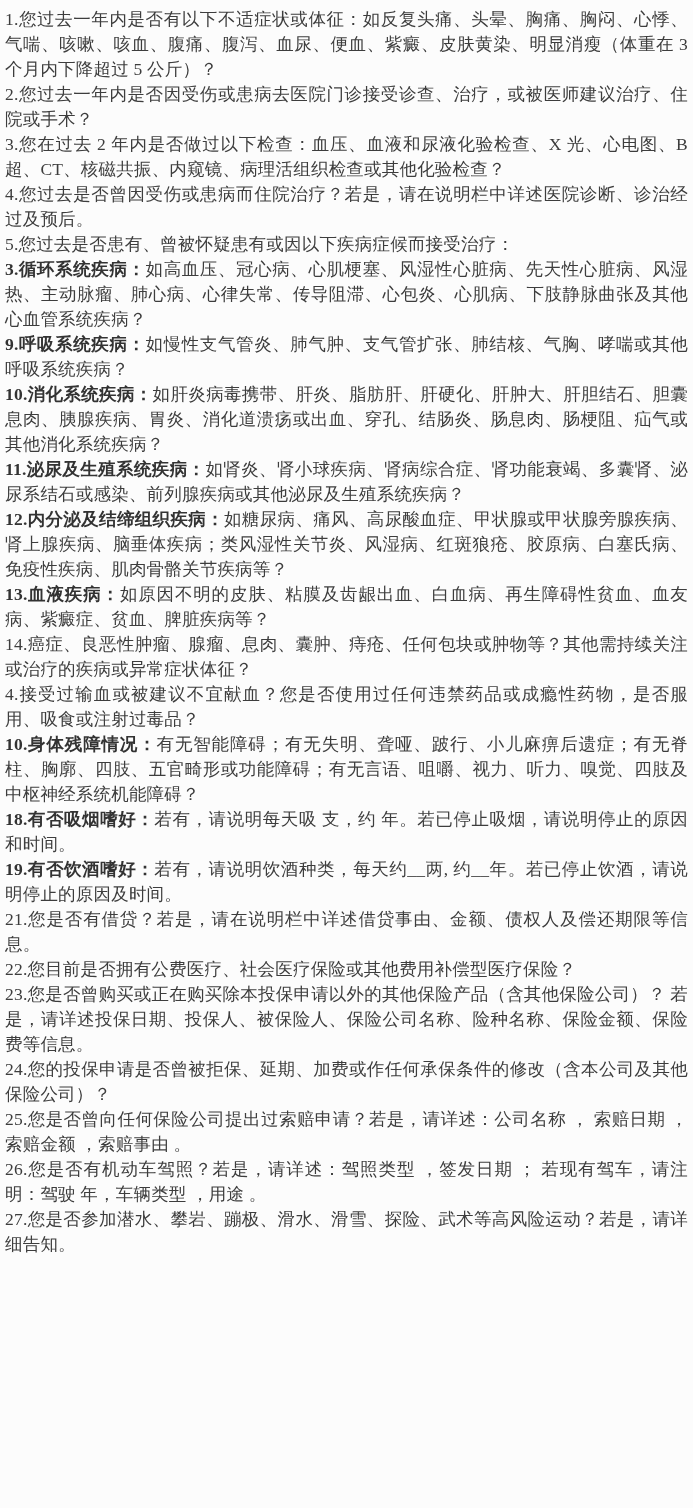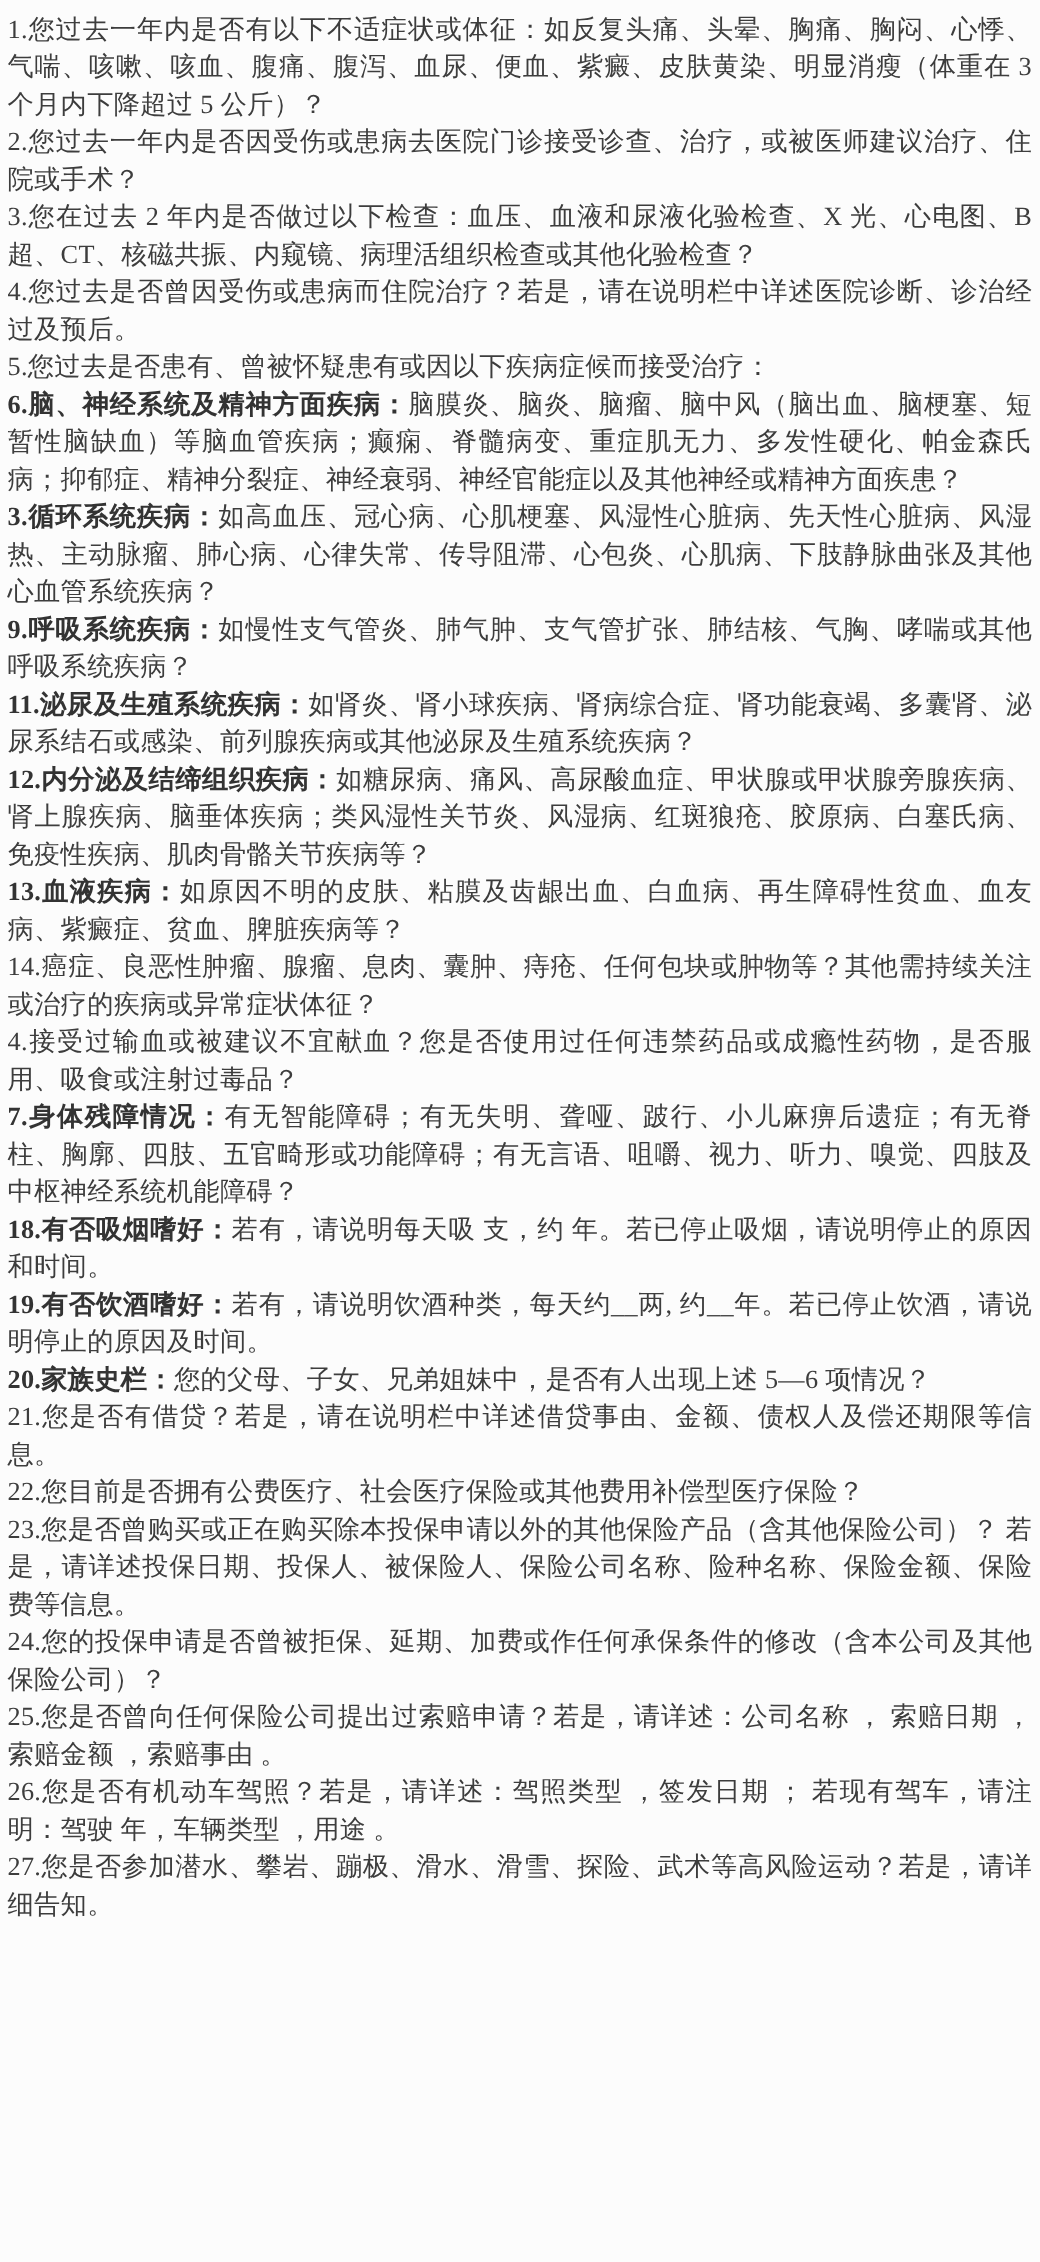--- a/index.html
+++ b/index.html
@@ -36,32 +36,31 @@
 </head>
 <body>
 
 <div class="doc">
   <div>
       <p class="q"><span>1.您过去一年内是否有以下不适症状或体征：如反复头痛、头晕、胸痛、胸闷、心悸、气喘、咳嗽、咳血、腹痛、腹泻、血尿、便血、紫癜、皮肤黄染、明显消瘦（体重在 3 个月内下降超过 5 公斤）？</span></p>
       <p class="q"><span>2.您过去一年内是否因受伤或患病去医院门诊接受诊查、治疗，或被医师建议治疗、住院或手术？</span></p>
       <p class="q"><span>3.您在过去 2 年内是否做过以下检查：血压、血液和尿液化验检查、X 光、心电图、B 超、CT、核磁共振、内窥镜、病理活组织检查或其他化验检查？</span></p>
       <p class="q"><span>4.您过去是否曾因受伤或患病而住院治疗？若是，请在说明栏中详述医院诊断、诊治经过及预后。</span></p>
       <p class="q"><span>5.您过去是否患有、曾被怀疑患有或因以下疾病症候而接受治疗：</span></p>
-      <p class="q"><span class="lead">6.脑、神经系统及精神方面疾病：</span><span>脑膜炎、脑炎、脑瘤、脑中风（脑出血、脑梗塞、短暂性脑缺血）等脑血管疾病；癫痫、脊髓病变、重症肌无力、多发性硬化、帕金森氏病；抑郁症、精神分裂症、神经衰弱、神经官能症以及其他神经或精神方面疾患？</span></p>
       <p class="q"><span class="lead">3.循环系统疾病：</span><span>如高血压、冠心病、心肌梗塞、风湿性心脏病、先天性心脏病、风湿热、主动脉瘤、肺心病、心律失常、传导阻滞、心包炎、心肌病、下肢静脉曲张及其他心血管系统疾病？</span></p>
       <p class="q"><span class="lead">9.呼吸系统疾病：</span><span>如慢性支气管炎、肺气肿、支气管扩张、肺结核、气胸、哮喘或其他呼吸系统疾病？</span></p>
+      <p class="q"><span class="lead">10.消化系统疾病：</span><span>如肝炎病毒携带、肝炎、脂肪肝、肝硬化、肝肿大、肝胆结石、胆囊息肉、胰腺疾病、胃炎、消化道溃疡或出血、穿孔、结肠炎、肠息肉、肠梗阻、疝气或其他消化系统疾病？</span></p>
       <p class="q"><span class="lead">11.泌尿及生殖系统疾病：</span><span>如肾炎、肾小球疾病、肾病综合症、肾功能衰竭、多囊肾、泌尿系结石或感染、前列腺疾病或其他泌尿及生殖系统疾病？</span></p>
       <p class="q"><span class="lead">12.内分泌及结缔组织疾病：</span><span>如糖尿病、痛风、高尿酸血症、甲状腺或甲状腺旁腺疾病、肾上腺疾病、脑垂体疾病；类风湿性关节炎、风湿病、红斑狼疮、胶原病、白塞氏病、免疫性疾病、肌肉骨骼关节疾病等？</span></p>
       <p class="q"><span class="lead">13.血液疾病：</span><span>如原因不明的皮肤、粘膜及齿龈出血、白血病、再生障碍性贫血、血友病、紫癜症、贫血、脾脏疾病等？</span></p>
       <p class="q"><span>14.癌症、良恶性肿瘤、腺瘤、息肉、囊肿、痔疮、任何包块或肿物等？其他需持续关注或治疗的疾病或异常症状体征？</span></p>
       <p class="q"><span>4.接受过输血或被建议不宜献血？您是否使用过任何违禁药品或成瘾性药物，是否服用、吸食或注射过毒品？</span></p>
-      <p class="q"><span class="lead">7.身体残障情况：</span><span>有无智能障碍；有无失明、聋哑、跛行、小儿麻痹后遗症；有无脊柱、胸廓、四肢、五官畸形或功能障碍；有无言语、咀嚼、视力、听力、嗅觉、四肢及中枢神经系统机能障碍？</span></p>
+      <p class="q"><span class="lead">10.身体残障情况：</span><span>有无智能障碍；有无失明、聋哑、跛行、小儿麻痹后遗症；有无脊柱、胸廓、四肢、五官畸形或功能障碍；有无言语、咀嚼、视力、听力、嗅觉、四肢及中枢神经系统机能障碍？</span></p>
       <p class="q"><span class="lead">18.有否吸烟嗜好：</span><span>若有，请说明每天吸 支，约 年。若已停止吸烟，请说明停止的原因和时间。</span></p>
       <p class="q"><span class="lead">19.有否饮酒嗜好：</span><span>若有，请说明饮酒种类，每天约__两, 约__年。若已停止饮酒，请说明停止的原因及时间。</span></p>
-      <p class="q"><span class="lead">20.家族史栏：</span><span>您的父母、子女、兄弟姐妹中，是否有人出现上述 5—6 项情况？</span></p>
       <p class="q"><span>21.您是否有借贷？若是，请在说明栏中详述借贷事由、金额、债权人及偿还期限等信息。</span></p>
       <p class="q"><span>22.您目前是否拥有公费医疗、社会医疗保险或其他费用补偿型医疗保险？</span></p>
       <p class="q"><span>23.您是否曾购买或正在购买除本投保申请以外的其他保险产品（含其他保险公司）？ 若是，请详述投保日期、投保人、被保险人、保险公司名称、险种名称、保险金额、保险费等信息。</span></p>
       <p class="q"><span>24.您的投保申请是否曾被拒保、延期、加费或作任何承保条件的修改（含本公司及其他保险公司）？</span></p>
       <p class="q"><span>25.您是否曾向任何保险公司提出过索赔申请？若是，请详述：公司名称 ， 索赔日期 ，索赔金额 ，索赔事由 。</span></p>
       <p class="q"><span>26.您是否有机动车驾照？若是，请详述：驾照类型 ，签发日期 ； 若现有驾车，请注明：驾驶 年，车辆类型 ，用途 。</span></p>
       <p class="q"><span>27.您是否参加潜水、攀岩、蹦极、滑水、滑雪、探险、武术等高风险运动？若是，请详细告知。</span></p>
       <p class="q"></p>
     </div>
 </div>

